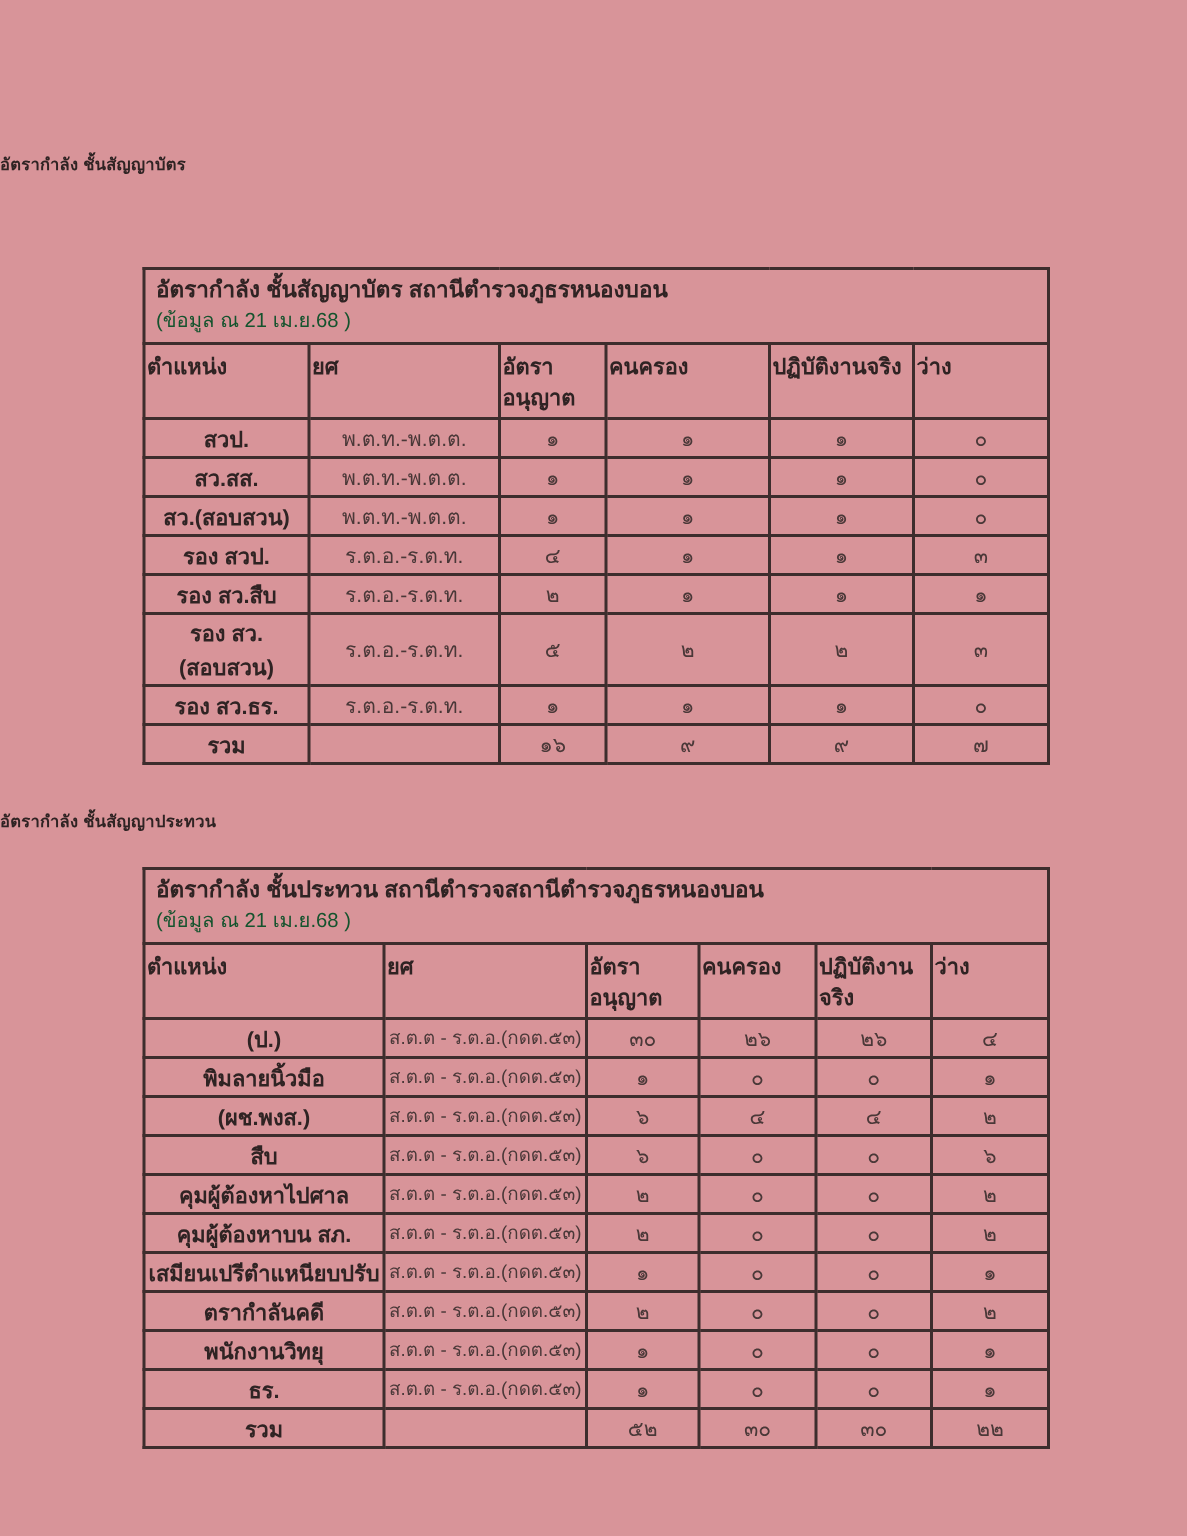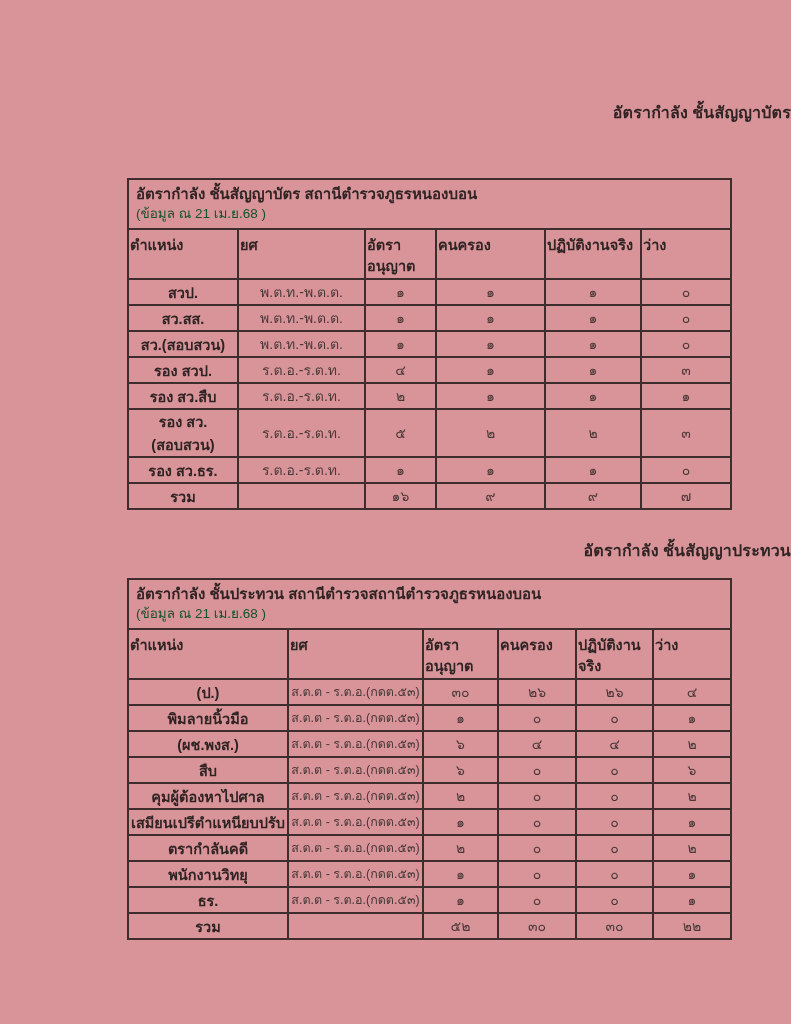--- a/index.html
+++ b/index.html
@@ -2,29 +2,29 @@
 <html><head>
 <meta charset="utf-8">
 <style>
   html,body { margin:0; padding:0; background:#d89499; }
   .page {
     position:relative; width:791px; height:1024px; overflow:hidden;
     background:#d89499; color:#2f2323;
     font-family:"Liberation Sans", sans-serif;
   }
   .page-title {
-    position:absolute; left:0; width:100%; text-align:right;
-    font-weight:bold; font-size:16px; letter-spacing:0.2px;font-family:Liberation Serif, serif;
+    position:absolute; left:0; width:100%; text-align:left;
+    font-weight:bold; font-size:11px; letter-spacing:0.2px;
   }
   .title-1 { top:100px; }
   .title-2 { top:538px; }
 
   table.force-table {
     position:absolute; left:95px; width:603px;
-    border-collapse:collapse; table-layout:fixed; background:transparent;margin-left:32px;
+    border-collapse:collapse; table-layout:fixed; background:transparent;
   }
   .table-1 { top:178px; }
   .table-2 { top:578px; }
 
   .force-table td, .force-table th { border:2px solid #3d2d2d; overflow:hidden; }
 
   td.caption-cell { padding:2px 7px 4px 7px; text-align:left; vertical-align:top; }
   .caption-line1 { font-weight:bold; font-size:15px; line-height:1.55; }
   .caption-line2 { font-weight:normal; font-size:13.5px; color:#14532d; line-height:1.4; }
 
@@ -203,20 +203,28 @@
         </tr>
         <tr>
           <td>คุมผู้ต้องหาไปศาล</td>
           <td>ส.ต.ต - ร.ต.อ.(กดต.๕๓)</td>
           <td>๒</td>
           <td>๐</td>
           <td>๐</td>
           <td>๒</td>
         </tr>
         <tr>
+          <td>คุมผู้ต้องหาบน สภ.</td>
+          <td>ส.ต.ต - ร.ต.อ.(กดต.๕๓)</td>
+          <td>๒</td>
+          <td>๐</td>
+          <td>๐</td>
+          <td>๒</td>
+        </tr>
+        <tr>
           <td>เสมียนเปรีตำแหนียบปรับ</td>
           <td>ส.ต.ต - ร.ต.อ.(กดต.๕๓)</td>
           <td>๑</td>
           <td>๐</td>
           <td>๐</td>
           <td>๑</td>
         </tr>
         <tr>
           <td>ตรากำลันคดี</td>
           <td>ส.ต.ต - ร.ต.อ.(กดต.๕๓)</td>

